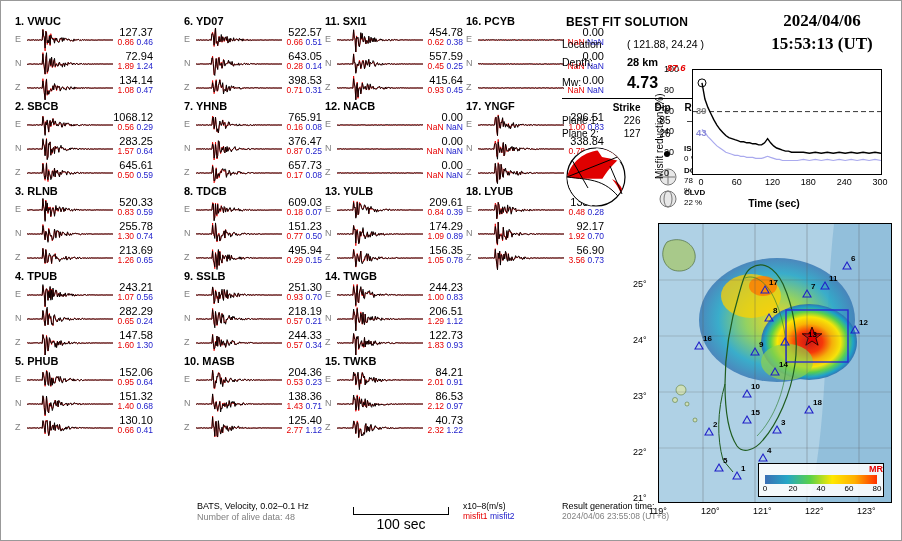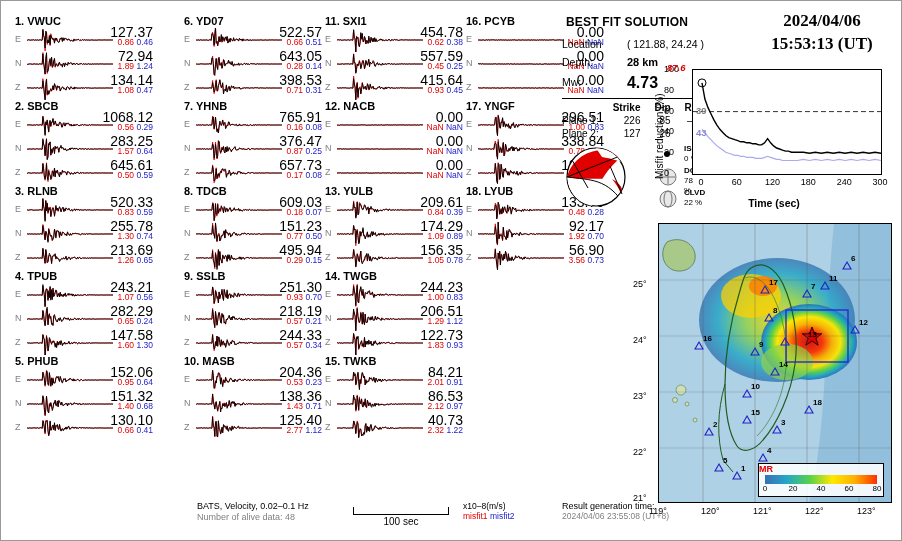--- a/index.html
+++ b/index.html
@@ -18,32 +18,32 @@
   .wf-col.c3{left:324px;}
   .wf-col.c4{left:465px;}
 
   .station{margin-bottom:6px;position:relative;height:79px;}
   .st-title{font-size:11px;font-weight:bold;letter-spacing:0;margin-bottom:1px;}
   .comp{position:relative;height:24px;}
   .comp-label{position:absolute;left:0;top:6px;font-size:9px;color:#808080;}
   .trace{position:absolute;left:12px;top:0;width:86px;height:24px;}
   .trace svg{display:block;}
   .nums{position:absolute;right:0;top:-1px;text-align:right;width:62px;line-height:10px;}
-  .amp{font-size:14px;color:#000;display:block;}
+  .amp{font-size:11px;color:#000;display:block;}
   .mis{font-size:8.5px;color:#e60000;display:block;}
   .mis .m2{color:#2222cc;}
   .nan{color:#e60000;}
   .nan .m2{color:#2222cc;}
 
   
   .note-a{position:absolute;left:196px;top:500px;font-size:9px;color:#000;}
   .note-b{position:absolute;left:196px;top:511px;font-size:9px;color:#808080;}
   .scalebar{position:absolute;left:352px;top:506px;width:96px;}
   .scalebar .bar{height:7px;border-left:1px solid #000;border-right:1px solid #000;border-bottom:1px solid #000;}
-  .scalebar .lbl{text-align:center;font-size:10px;margin-top:1px;}
+  .scalebar .lbl{text-align:center;font-size:14px;margin-top:1px;}
   .unit-note{position:absolute;left:462px;top:500px;font-size:8.5px;}
   .unit-note .l2 .m1{color:#e60000;}
   .unit-note .l2 .m2{color:#2222cc;}
   .gen-note{position:absolute;left:561px;top:500px;font-size:9px;}
   .gen-note .l2{color:#808080;font-size:8.5px;}
 
   
   .bfs{position:absolute;left:561px;top:14px;width:190px;}
   .bfs h2{font-size:12px;font-weight:bold;margin:0 0 9px 4px;letter-spacing:.2px;}
   .bfs .row{font-size:10.5px;margin:0 0 6px 0;}
@@ -77,21 +77,21 @@
   .chart .ytick{position:absolute;right:100%;margin-right:3px;font-size:9px;transform:translateY(-50%);}
   .chart .peak{position:absolute;font-size:9.5px;font-weight:bold;color:#e60000;}
   .chart .v39{position:absolute;font-size:9.5px;font-weight:bold;color:#808080;}
   .chart .v43{position:absolute;font-size:9.5px;font-weight:bold;color:#8a8ad8;}
 
   
   .map{position:absolute;left:657px;top:222px;width:234px;height:280px;border:1px solid #000;box-sizing:border-box;overflow:hidden;background:#cfe6f2;}
   .latlab{position:absolute;font-size:9px;}
   .lonlab{position:absolute;font-size:9px;}
   .cbar{position:absolute;left:757px;top:462px;width:124px;height:32px;background:rgba(255,255,255,.88);border:1px solid #000;}
-  .cbar .ttl{font-size:9px;font-weight:bold;text-align:left;color:#e60000;line-height:11px;}
+  .cbar .ttl{font-size:9px;font-weight:bold;text-align:right;color:#e60000;line-height:11px;}
   .cbar .strip{margin:0 6px;height:9px;}
   .cbar .ticks{position:relative;height:11px;margin:0 6px;}
   .cbar .ticks span{position:absolute;font-size:8px;transform:translateX(-50%);}
   .stnum{position:absolute;font-size:8px;color:#000;font-weight:bold;}
 </style>
 </head>
 <body>
 
 <div id="page">
 

